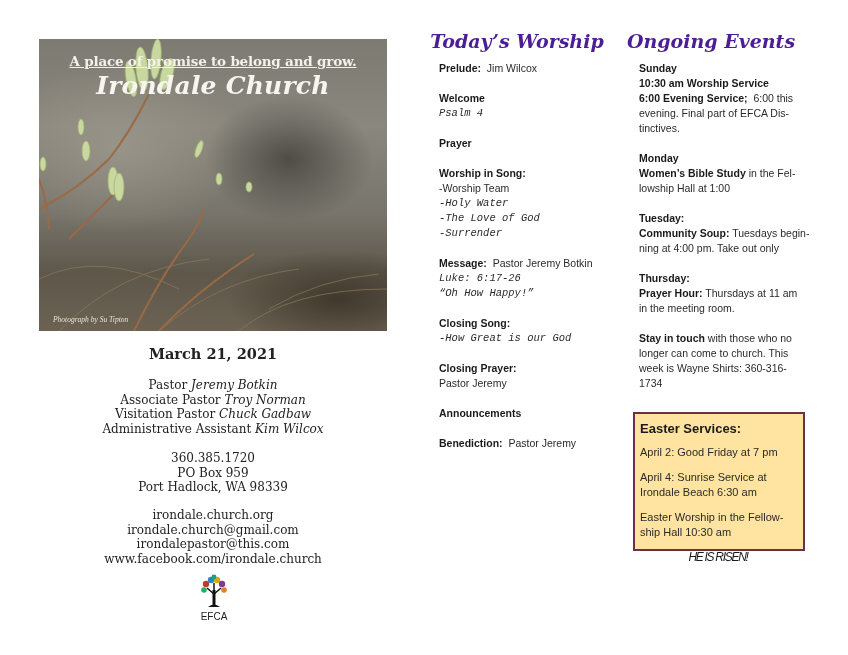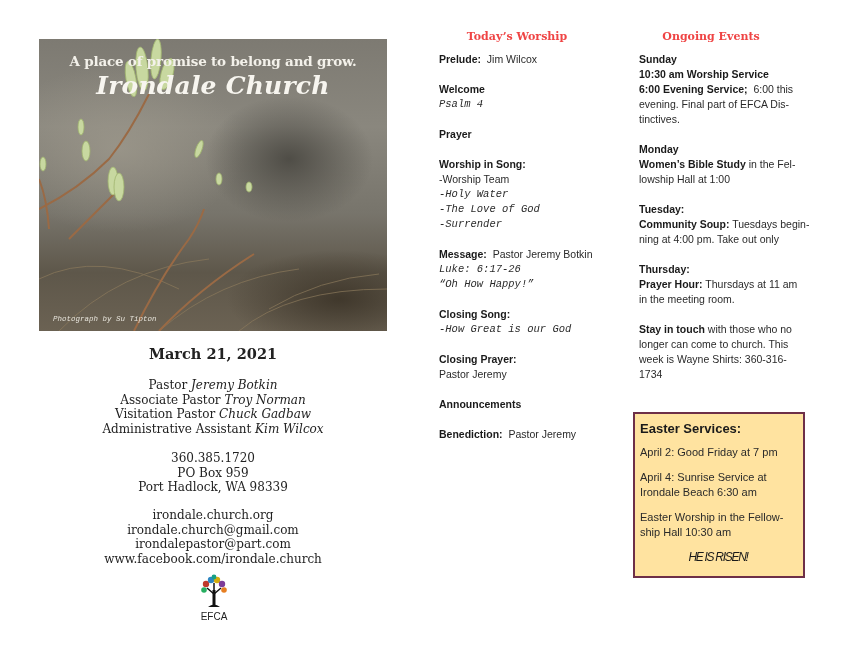--- a/index.html
+++ b/index.html
@@ -14,31 +14,31 @@
       radial-gradient(ellipse 120px 90px at 250px 120px, rgba(70,68,62,0.85), rgba(70,68,62,0) 70%),
       radial-gradient(ellipse 160px 70px at 300px 260px, rgba(60,52,40,0.9), rgba(60,52,40,0) 70%),
       radial-gradient(ellipse 180px 120px at 80px 110px, rgba(160,155,142,0.7), rgba(160,155,142,0) 70%),
       linear-gradient(180deg, #7d7a72 0%, #8a877e 30%, #77746b 60%, #5e574a 80%, #6b6253 100%);
   }
   .photo svg { position: absolute; left: 0; top: 0; }
   .photo .tagline {
     position: absolute; left: 0; right: 0; top: 14px;
     text-align: center; color: #f3f1ea;
     font-family: "DejaVu Serif", serif; font-weight: bold; font-size: 13.5px;
-    letter-spacing: -0.2px;
+    text-decoration: underline; letter-spacing: -0.2px;
   }
   .photo .church-name {
     position: absolute; left: 0; right: 0; top: 32px;
     text-align: center; color: #f7f5ef;
     font-family: "DejaVu Serif", serif; font-style: italic; font-weight: bold; font-size: 25px;
     letter-spacing: 0.2px;
   }
   .photo .credit {
     position: absolute; left: 14px; top: 276px;
-    color: #e6e3da; font-family: Liberation Mono, monospace; font-style: italic; font-size: 7.5px;
+    color: #e6e3da; font-family: Liberation Serif, serif; font-style: italic; font-size: 7.5px;
   }
 
   .left-info {
     position: absolute; left: 39px; width: 348px; text-align: center;
     font-family: "DejaVu Serif", serif; color: #222;
   }
   .date { top: 345px; font-weight: bold; font-size: 14.5px; }
   .staff { top: 378px; font-size: 12px; line-height: 14.5px; }
   .staff i { font-style: italic; text-align: center; }
   .contact { top: 451px; font-size: 12px; line-height: 14.5px; }
@@ -49,31 +49,31 @@
   }
   .efca-logo .efca-text {
     font-family: Liberation Sans, sans-serif; font-size: 10px; color: #222; margin-top: -1px; text-align: center;
   }
 
   
   .col { position: absolute; font-family: "Liberation Sans", sans-serif; font-size: 10.5px; color: #2a2a2a; }
   .col-mid { left: 431px; top: 30px; width: 180px; }
   .col-right { left: 631px; top: 30px; width: 180px; }
   .col-title {
-    font-family: "DejaVu Serif", serif; font-weight: bold;
-    font-size: 11px; color: #ef4444; text-align: center; margin-bottom: 9px; margin-left: -8px;
+    font-family: "DejaVu Serif", serif; font-style: italic; font-weight: bold;
+    font-size: 19px; color: #4c1d95; text-align: center; margin-bottom: 9px; margin-left: -8px;
   }
   .col-right .col-title { margin-left: -20px; }
   .block { margin-bottom: 15px; line-height: 15px; padding-left: 8px; }
   .block b { font-weight: bold; color: #1a1a1a; }
   .block i { font-style: italic; font-family: Liberation Mono, monospace; }
   .line { display: block; }
 
   .easter-box {
-    position: absolute; left: 633px; top: 412px; width: 172px; height: 166px;
+    position: absolute; left: 633px; top: 412px; width: 172px; height: 139px;
     background: #ffe3a0; border: 2px solid #6e2f48;
     padding: 7px 7px 0 5px;
     font-family: "Liberation Sans", sans-serif; font-size: 11px; color: #2a2a2a;
   }
   .easter-title { font-weight: bold; font-size: 13px; color: #1a1a1a; margin-bottom: 9px; }
   .easter-item { line-height: 15.5px; margin-bottom: 9px; }
   .risen {
     text-align: center; font-family: Liberation Sans, sans-serif; font-style: italic; font-size: 12px;
     letter-spacing: -1.3px; color: #1a1a1a; margin-top: 2px;
   }
@@ -131,21 +131,21 @@
 
 <div class="left-info contact">
   <div>360.385.1720</div>
   <div>PO Box 959</div>
   <div>Port Hadlock, WA 98339</div>
 </div>
 
 <div class="left-info web">
   <div>irondale.church.org</div>
   <div>irondale.church@gmail.com</div>
-  <div>irondalepastor@part.com</div>
+  <div>irondalepastor@this.com</div>
   <div>www.facebook.com/irondale.church</div>
 </div>
 
 <div class="efca-logo">
   <svg width="34" height="34" viewBox="0 0 34 34">
     <path d="M17 33 L17 16" stroke="#111" stroke-width="3"></path>
     <path d="M11 33 Q17 28 23 33 Z" fill="#111"></path>
     <path d="M17 20 L10 14 M17 20 L24 14 M17 18 L17 9" stroke="#111" stroke-width="1.5"></path>
     <circle cx="9" cy="10" r="3.2" fill="#c0392b"></circle>
     <circle cx="14" cy="6" r="3.2" fill="#2e86c1"></circle>

